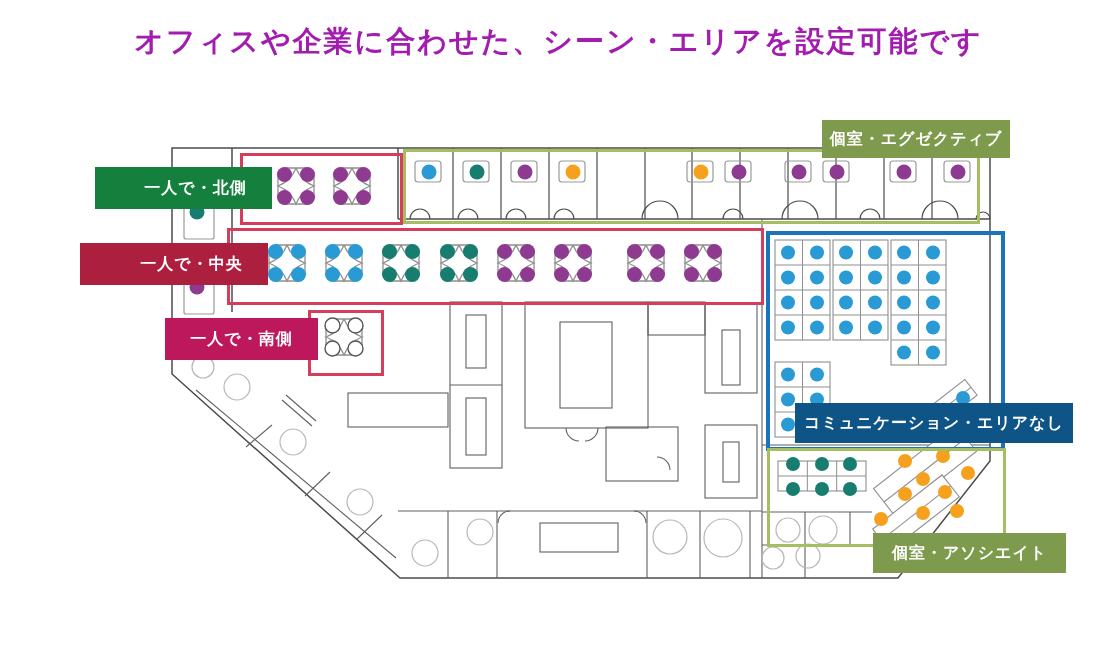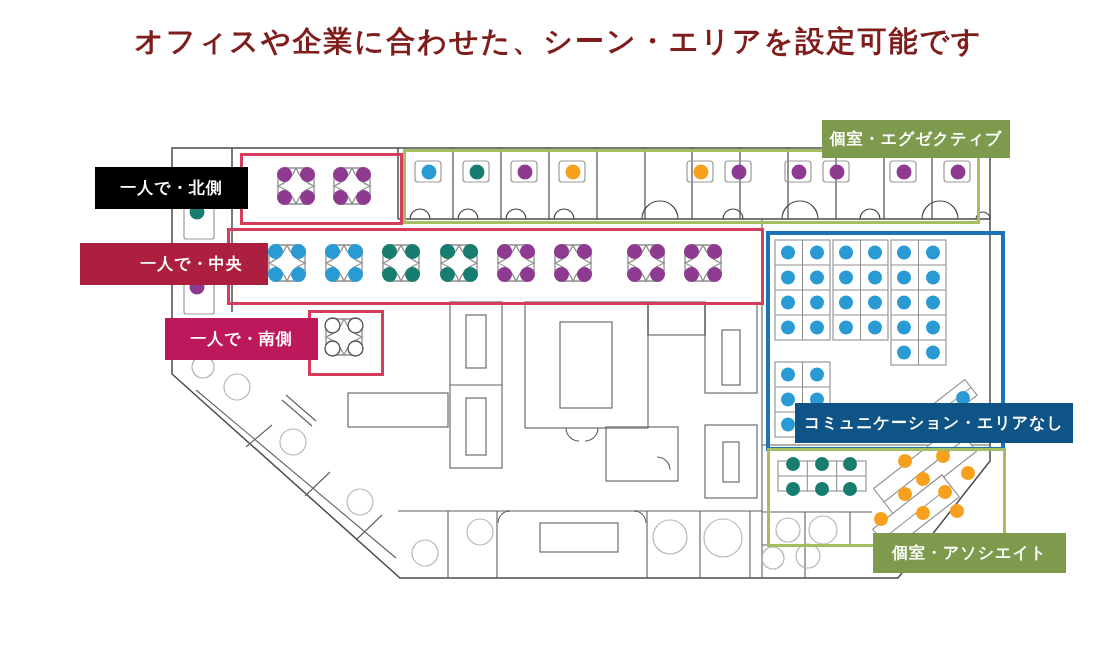--- a/index.html
+++ b/index.html
@@ -29,21 +29,21 @@
   #label-south {left:165px;top:318px;width:153px;height:42px;}
   #label-exec  {left:822px;top:120px;width:188px;height:38px;}
   #label-comm  {left:795px;top:403px;width:278px;height:40px;}
   #label-assoc {left:845px;top:533px;width:193px;height:40px;}
 </style>
 </head>
 <body>
 
 <div id="stage">
 
-  <div id="page-title" style="color: #7f1d1d;">オフィスや企業に合わせた、シーン・エリアを設定可能です</div>
+  <div id="page-title" style="color: #a21caf;">オフィスや企業に合わせた、シーン・エリアを設定可能です</div>
 
   <svg id="floor-svg" width="1117" height="653" viewBox="0 0 1117 653">
 
     <g stroke="#4c4c4c" stroke-width="1.5" fill="none">
       <polygon points="172,148 990,148 990,461 898,578 400,578 172,374" fill="#ffffff"></polygon>
       <line x1="232" y1="148" x2="232" y2="312"></line>
       <line x1="398" y1="148" x2="398" y2="219"></line>
       <line x1="398" y1="219" x2="990" y2="219"></line>
     </g>
 
@@ -324,19 +324,19 @@
       </g>
   </svg>
 
   <div class="area-box" id="box-north" style="border-color: rgb(214, 61, 92);"></div>
   <div class="area-box" id="box-center" style="border-color: rgb(214, 61, 92);"></div>
   <div class="area-box" id="box-south" style="border-color: rgb(214, 61, 92);"></div>
   <div class="area-box" id="box-exec" style="border-color: rgb(164, 190, 97);"></div>
   <div class="area-box" id="box-comm" style="border-color: rgb(27, 116, 186);"></div>
   <div class="area-box" id="box-assoc" style="border-color: rgb(164, 190, 97);"></div>
 
-  <div class="area-label" id="label-north" style="background: #000000;">一人で・北側</div>
+  <div class="area-label" id="label-north" style="background: #15803d; padding-left: 24px;">一人で・北側</div>
   <div class="area-label" id="label-center" style="background: rgb(173, 31, 63);">一人で・中央</div>
   <div class="area-label" id="label-south" style="background: #be185d; font-family: Liberation Serif, serif;">一人で・南側</div>
   <div class="area-label" id="label-comm" style="background: rgb(15, 84, 134);">コミュニケーション・エリアなし</div>
   <div class="area-label" id="label-exec" style="background: rgb(125, 154, 77);">個室・エグゼクティブ</div>
   <div class="area-label" id="label-assoc" style="background: rgb(125, 154, 77); margin-left: 28px;">個室・アソシエイト</div>
 </div>
 
 </body></html>

